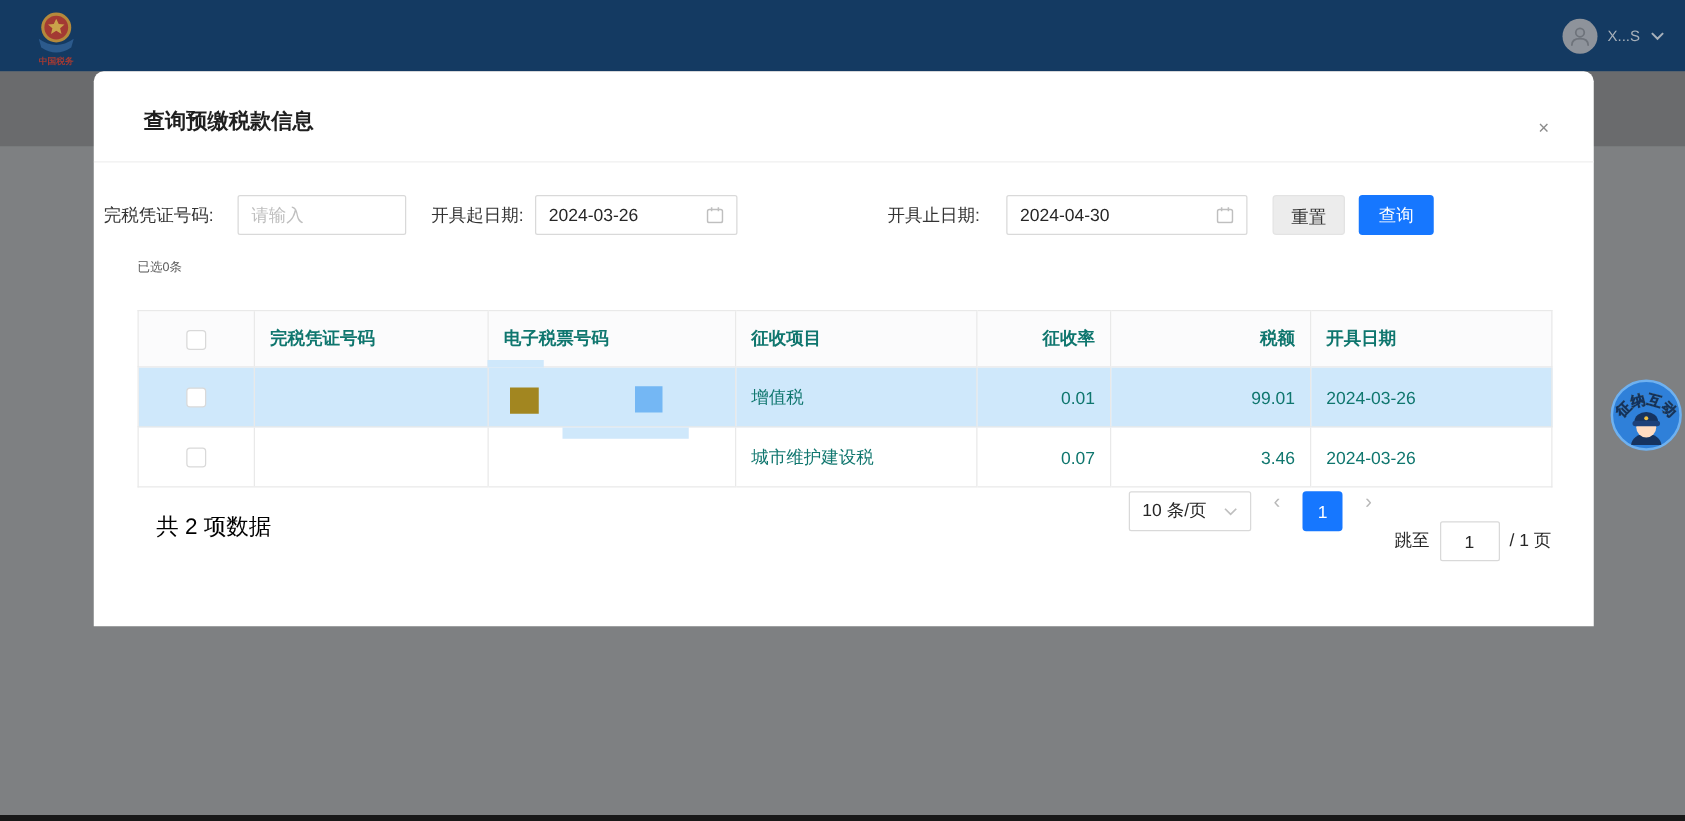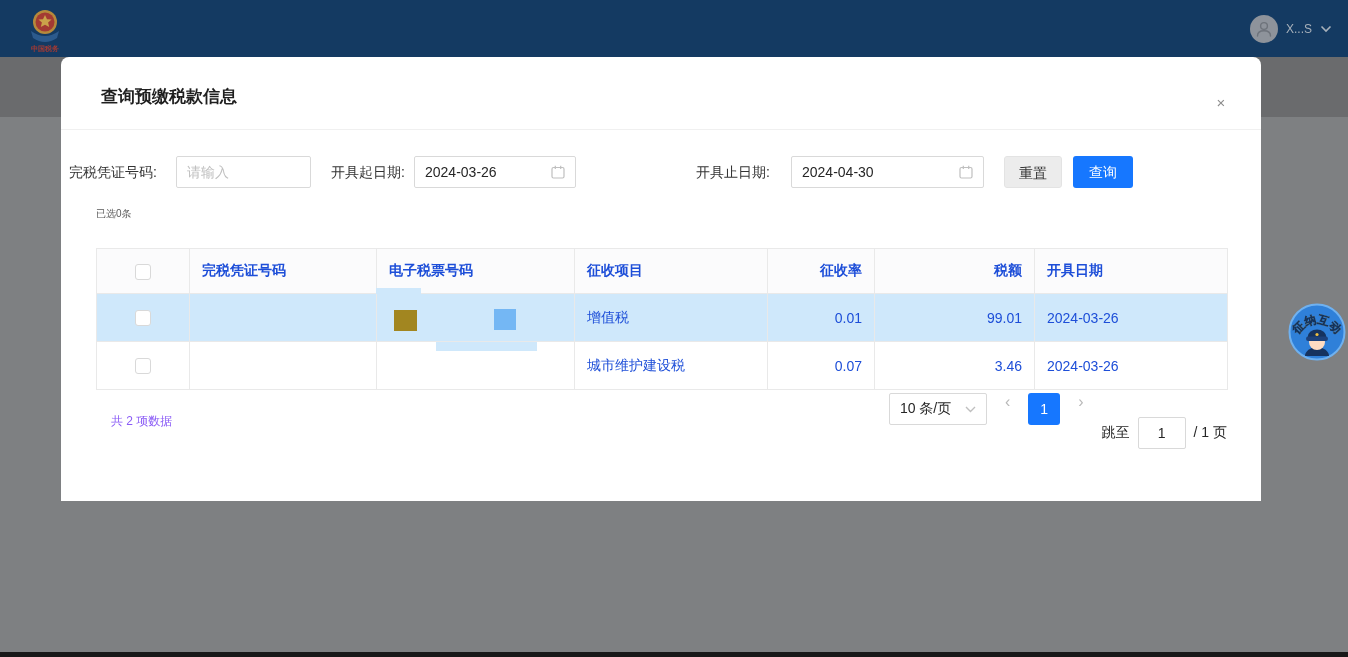--- a/index.html
+++ b/index.html
@@ -22,60 +22,60 @@
   .logo{position:absolute;left:20px;top:5px;width:50px;height:50px;}
   .nav-title{position:absolute;left:64px;top:17px;font-size:17px;font-weight:bold;color:#98a3b0;letter-spacing:1px;}
   .user-area{position:absolute;right:16px;top:0;height:57px;display:flex;align-items:center;gap:8px;}
   .avatar{width:28px;height:28px;border-radius:50%;background:#8e939b;display:flex;align-items:center;justify-content:center;}
   .user-name{font-size:12px;color:#a7b0ba;}
 
   
   .band{position:absolute;left:0;top:57px;width:1348px;height:60px;background:var(--backdrop_band);}
 
   
-  .modal{position:absolute;left:61px;top:57px;width:1200px;height:444px;background:#fff;border-radius:8px 8px 0 0;overflow:hidden;}
+  .modal{position:absolute;left:75px;top:57px;width:1200px;height:444px;background:#fff;border-radius:8px 8px 0 0;overflow:hidden;}
   .modal-title{position:absolute;left:40px;top:28px;font-size:17px;font-weight:bold;color:#1f1f1f;}
   .modal-close{position:absolute;left:1150px;top:36px;width:20px;height:20px;font-size:15px;color:#8c8c8c;text-align:center;line-height:20px;cursor:pointer;}
   .title-divider{position:absolute;left:0;top:72px;width:1200px;height:1px;background:#f0f0f0;}
 
   
   .f-label{position:absolute;top:107px;font-size:14px;color:#333;white-space:nowrap;}
   .f-input{position:absolute;top:99px;height:32px;border:1px solid var(--border_gray);border-radius:2px;font-size:14px;color:#262626;padding:0 10px;outline:none;}
   .f-input::placeholder{color:#bfbfbf;}
   .date-wrap{position:absolute;top:99px;height:32px;border:1px solid var(--border_gray);border-radius:2px;background:#fff;display:flex;align-items:center;padding:0 10px;gap:8px;}
   .date-wrap input{border:none;outline:none;font-size:14px;color:#262626;flex:1;min-width:0;background:transparent;}
   .btn{position:absolute;top:99px;height:32px;border-radius:3px;font-size:14px;text-align:center;line-height:32px;cursor:pointer;}
   .btn-reset{left:943px;width:58px;background:#ececec;color:#333;border:1px solid #e3e3e3;}
   .btn-query{left:1012px;width:60px;background:var(--accent_blue);color:#fff;border:none;}
 
   .selected-count{position:absolute;left:35px;top:150px;font-size:10px;color:#595959;}
 
   
   .table-wrap{position:absolute;left:35px;top:191px;width:1131px;}
-  table{width:1131px;border-collapse:collapse;table-layout:fixed;font-size:14px;color:#1d4ed8;}
+  table{width:1131px;border-collapse:collapse;table-layout:fixed;font-size:14px;color:#0f766e;}
   thead th{height:45px;background:#fbfbfc;font-weight:bold;text-align:left;padding:0 12px;border:1px solid var(--table_border);border-left:none;border-right:none;}
   thead th + th{border-left:1px solid var(--table_border);}
   thead th:first-child{border-left:1px solid var(--table_border);text-align:center;}
   thead th:last-child{border-right:1px solid var(--table_border);}
   tbody td{height:48px;padding:0 12px;border-bottom:1px solid var(--table_border);background:#fff;}
   tbody td:first-child{border-left:1px solid var(--table_border);text-align:center;}
   tbody td:last-child{border-right:1px solid var(--table_border);}
   tbody td + td{border-left:1px solid var(--table_border);}
   tr.highlight td{background:var(--row_highlight);}
   .num{text-align:right;}
   .checkbox{display:inline-block;width:16px;height:16px;border:1px solid var(--border_gray);border-radius:3px;background:#fff;vertical-align:middle;cursor:pointer;}
   .redact{position:absolute;}
   .redact-bump-above{left:280px;top:40px;width:45px;height:6px;background:var(--row_highlight);}
   .redact-olive{left:298px;top:62px;width:23px;height:21px;background:var(--redact_olive);}
   .redact-blue{left:398px;top:61px;width:22px;height:21px;background:var(--redact_blue);}
   .redact-bump-below{left:340px;top:94px;width:101px;height:9px;background:var(--row_highlight);}
 
   
   .table-footer{position:absolute;left:35px;top:346px;width:1131px;height:36px;display:flex;align-items:center;justify-content:space-between;}
-  .total-text{font-size:12px;color:#8b5cf6;padding-left:15px;}
+  .total-text{font-size:18px;color:#000000;padding-left:15px;}
   .pager{display:flex;gap:14px;font-size:14px;color:#595959;}
   .page-size{width:98px;height:32px;border:1px solid var(--border_gray);border-radius:2px;background:#fff;display:flex;align-items:center;justify-content:space-between;padding:0 10px;cursor:pointer;color:#262626;}
   .page-arrow{color:#b9b9b9;font-size:16px;cursor:pointer;padding:0 4px;}
   .page-current{width:32px;height:32px;background:var(--accent_blue);color:#fff;border-radius:3px;text-align:center;line-height:32px;cursor:pointer;}
   .jump-group{display:flex;align-items:center;gap:8px;color:#262626;margin-top:24px;}
   .jump-input{width:48px;height:32px;border:1px solid var(--border_gray);border-radius:2px;text-align:center;font-size:14px;color:#262626;outline:none;}
 
   
   .btn-cancel{position:absolute;left:1008px;top:580px;width:64px;height:36px;background:#efefef;color:#333;border:1px solid #e3e3e3;border-radius:4px;font-size:14px;line-height:34px;text-align:center;cursor:pointer;}
   .btn-confirm{position:absolute;left:1083px;top:580px;width:62px;height:36px;background:var(--accent_blue);color:#fff;border:none;border-radius:4px;font-size:14px;line-height:36px;text-align:center;cursor:pointer;}

